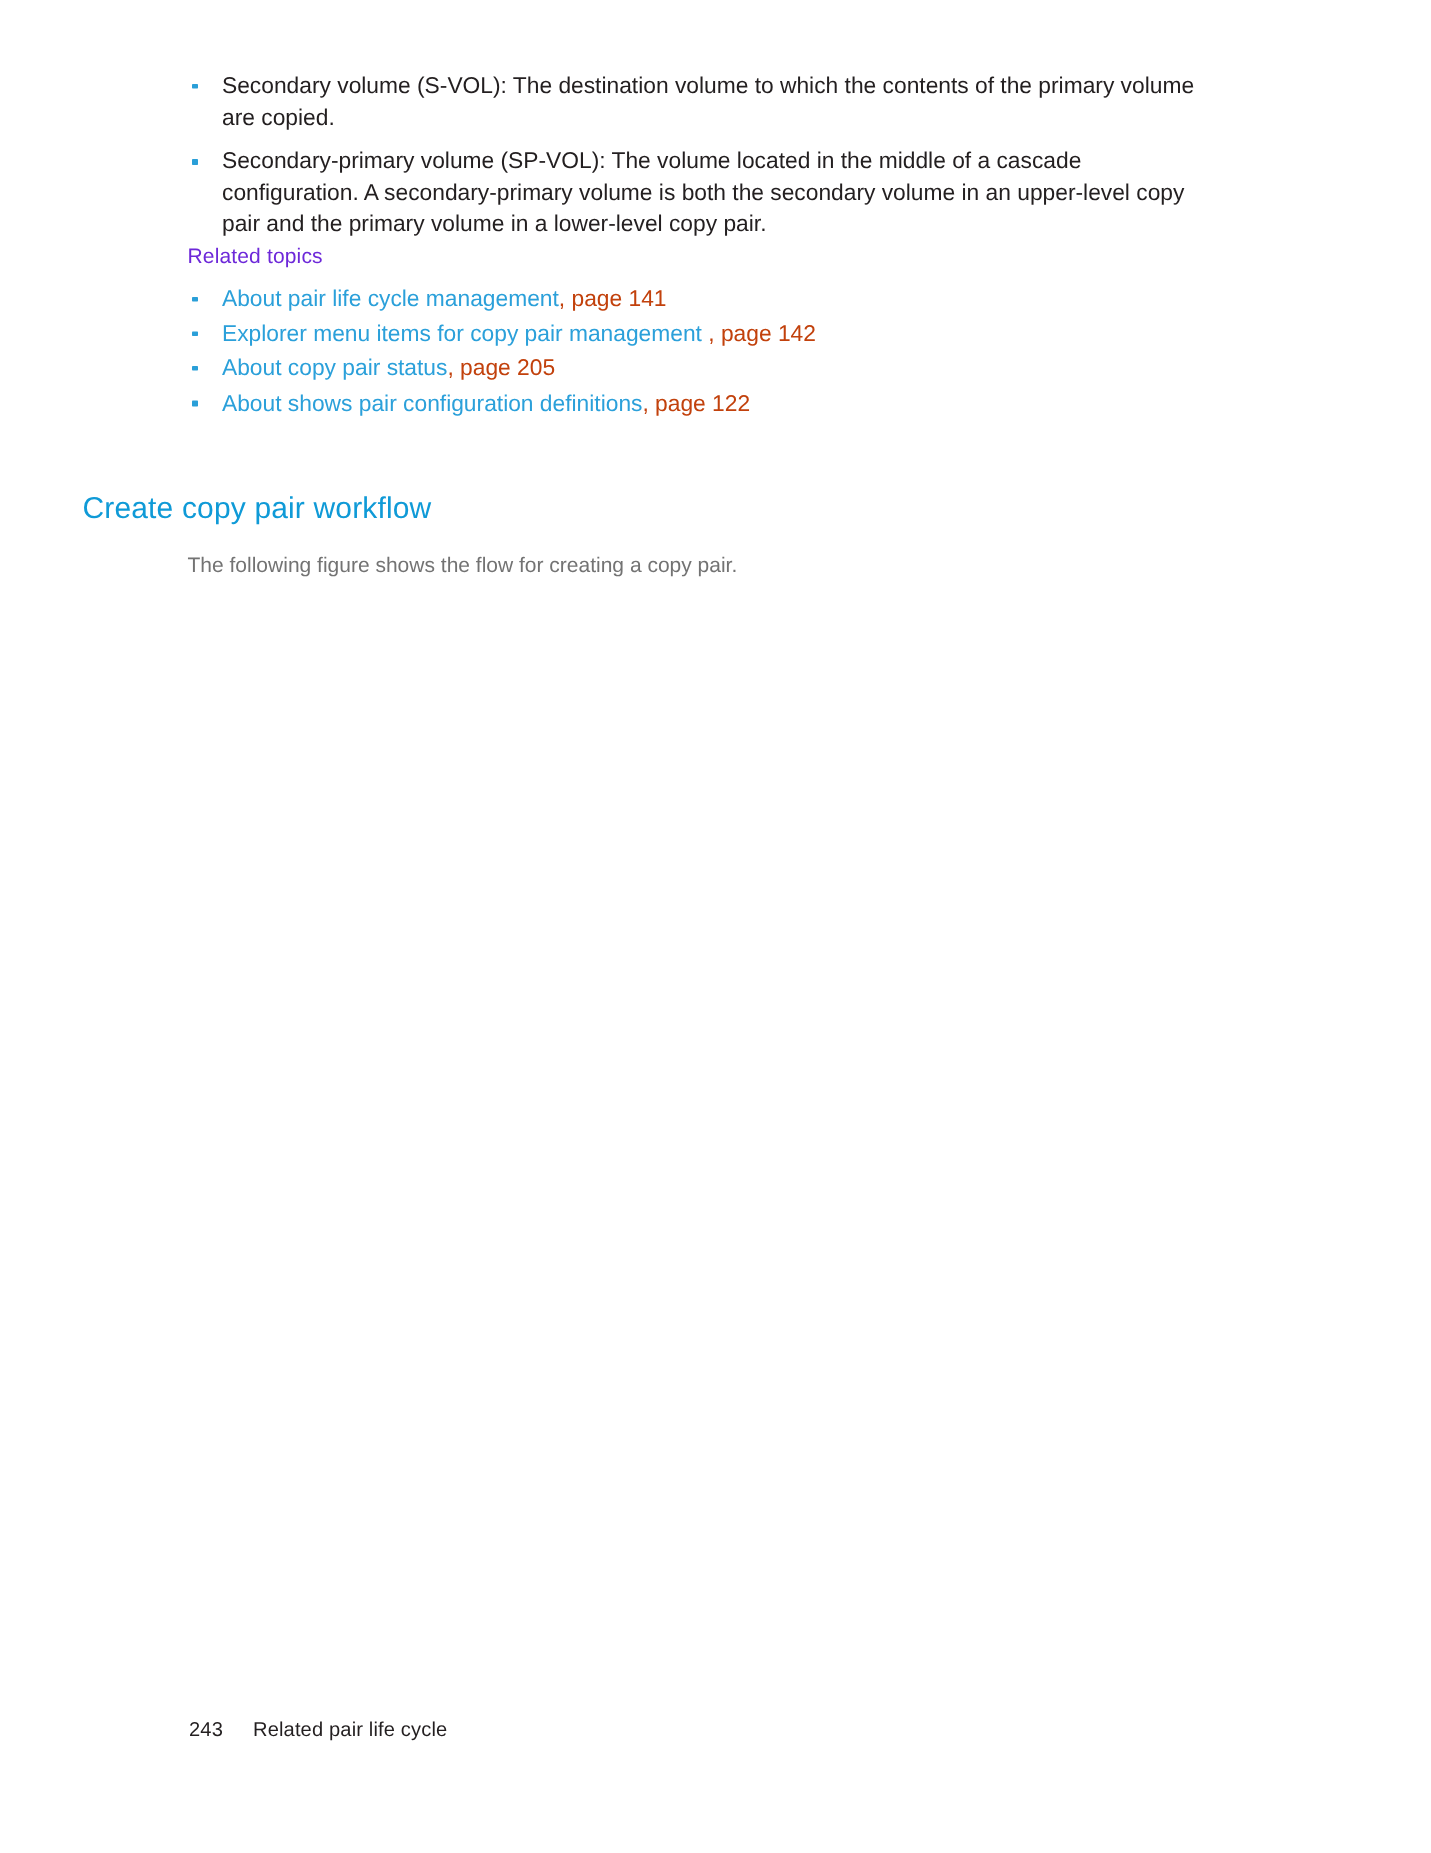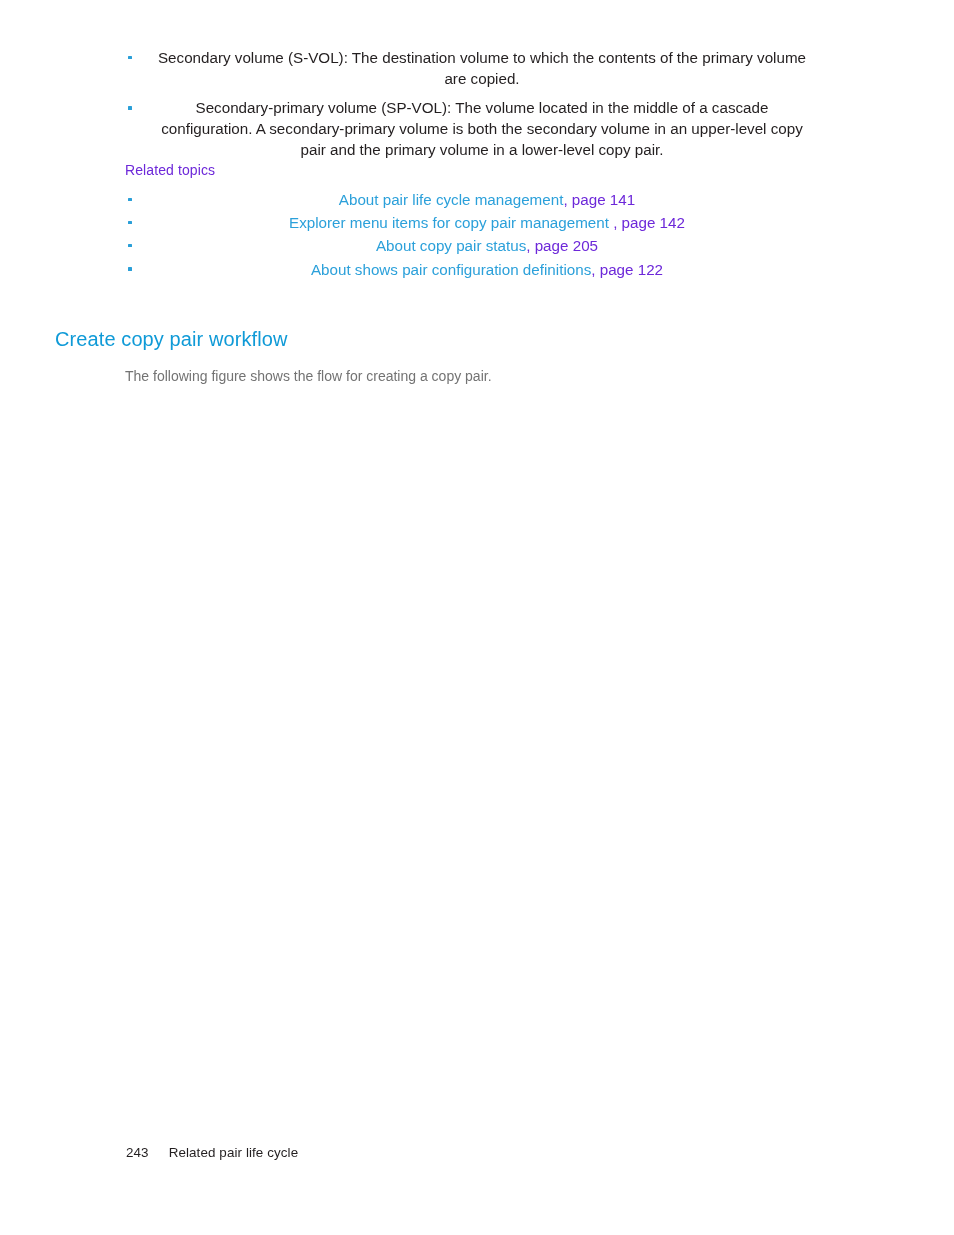--- a/index.html
+++ b/index.html
@@ -27,21 +27,20 @@
   
   .bullet-list {
     list-style: none;
     margin: 0;
     padding: 0;
   }
   .bullet-item {
     position: relative;
     padding-left: 22px;
     margin: 0 0 0 0;
-    text-align: center;
   }
   .bullet-item .bullet-dot {
     position: absolute;
     left: 2px;
     top: 0.52em;
     width: 3.5px;
     height: 3.5px;
     background: #2a9fd8;
     border-radius: 0.5px;
     display: block;
@@ -86,21 +85,21 @@
     margin-bottom: 3.2px;
   }
   .related-list .bullet-dot {
     top: 0.5em;
   }
   .xref-link {
     color: #2ba0da;
     text-decoration: none;
   }
   .xref-tail {
-    color: #6d28d9;
+    color: #c2410c;
   }
 
   
   .section-heading {
     position: absolute;
     left: 55px;
     top: 328px;
     font-size: 20px;
     font-weight: normal;
     letter-spacing: 0.1px;

